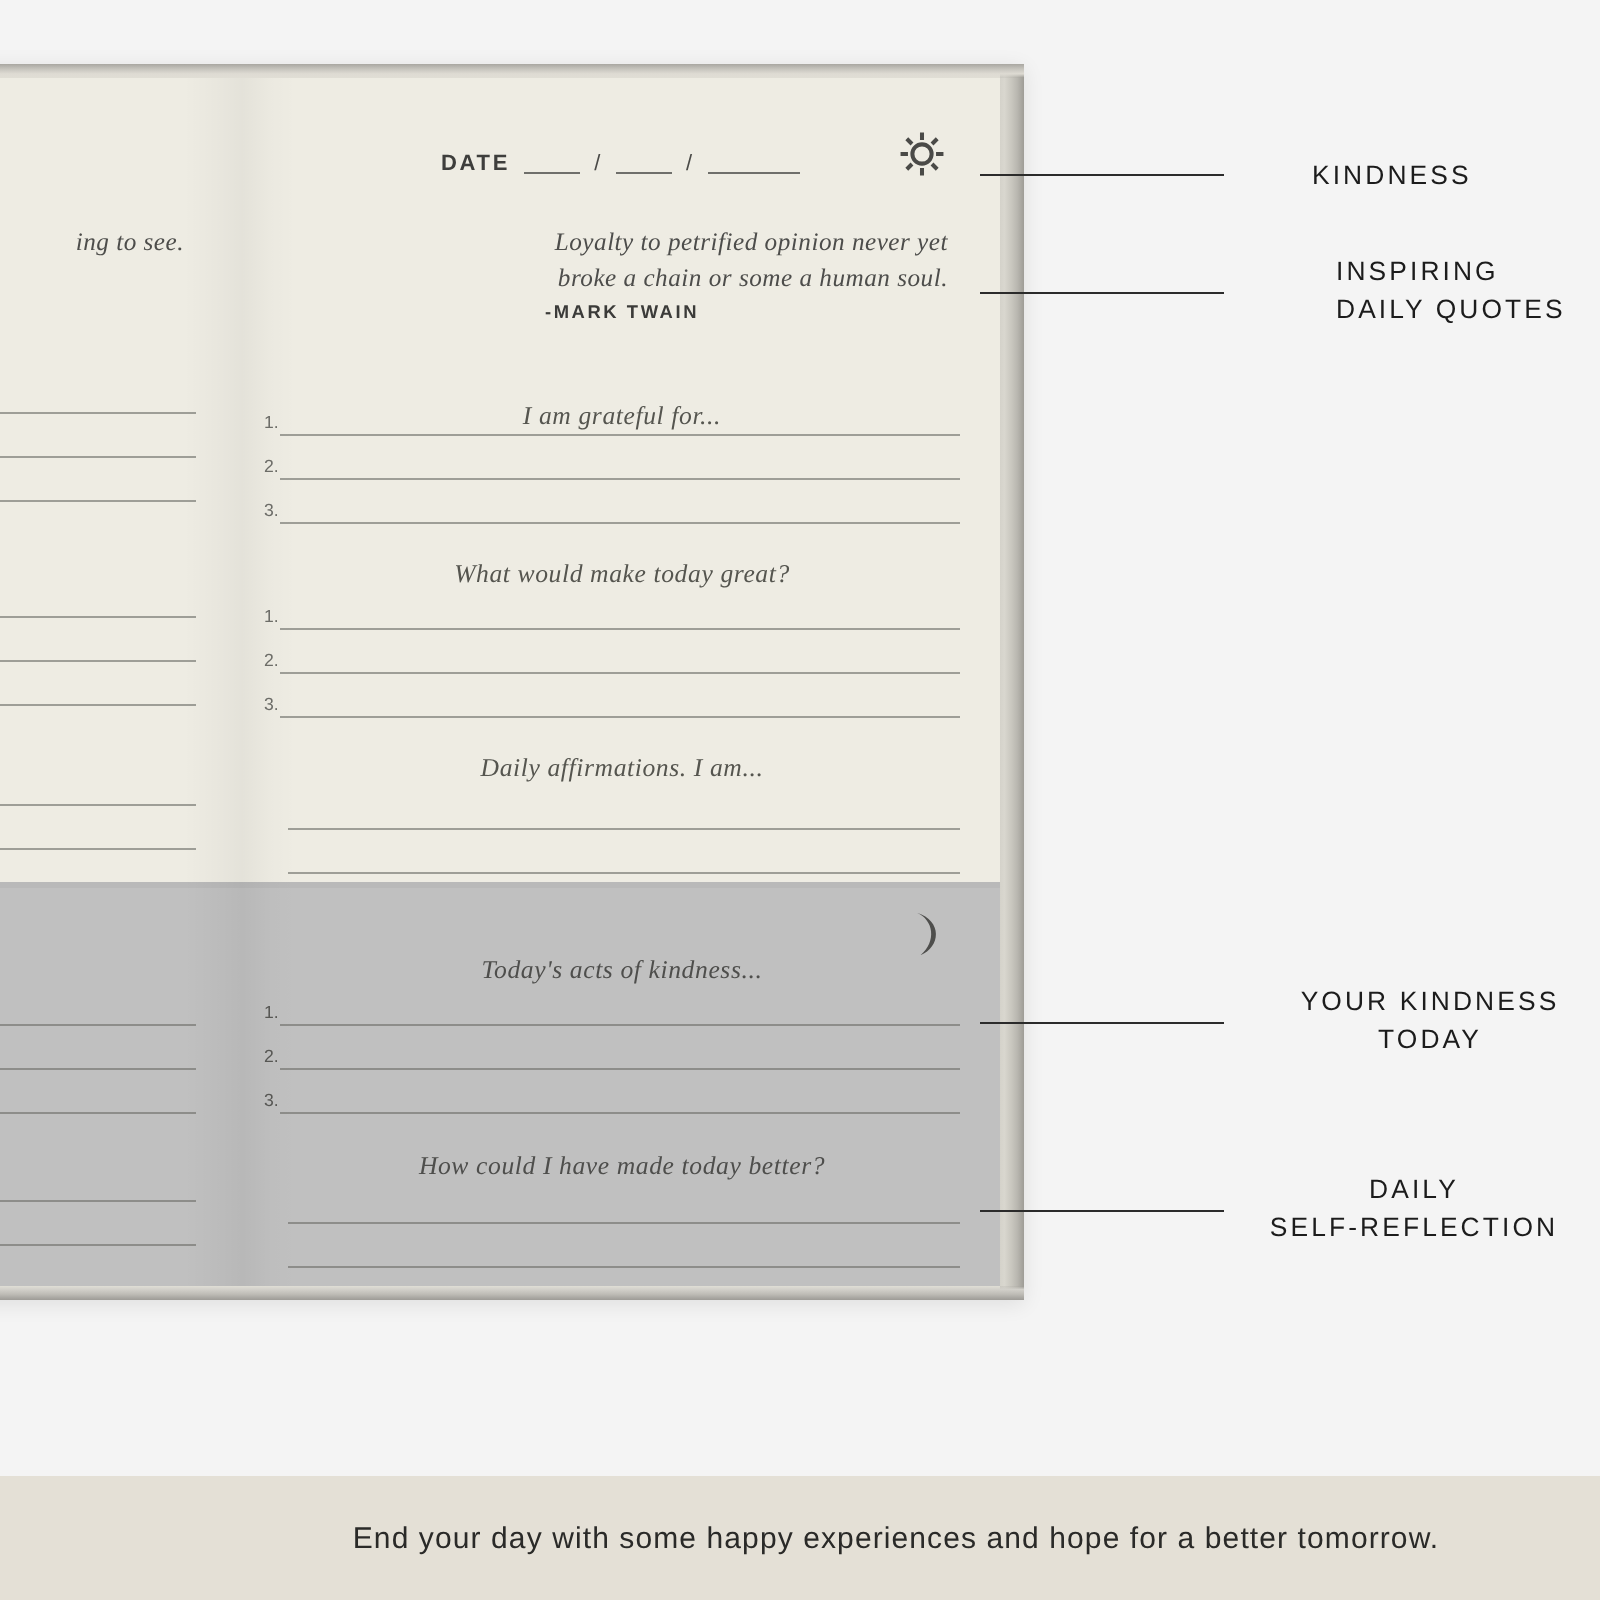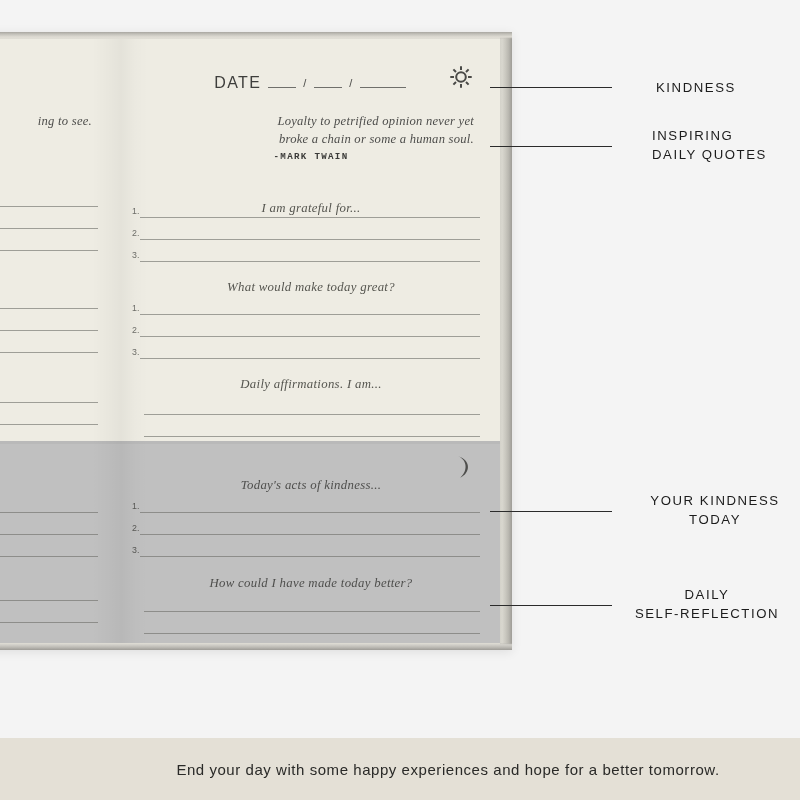--- a/index.html
+++ b/index.html
@@ -113,22 +113,22 @@
 
   
   .date-row {
     position: absolute;
     left: 0; top: 34px;
     width: 100%;
     text-align: center;
   }
   .date-label {
     font-family: "Liberation Sans", sans-serif;
-    font-size: 16px;
-    font-weight: 400;
+    font-size: 11px;
+    font-weight: 700;
     letter-spacing: 1.4px;
     color: #3e3e3c;
     display: inline-block;
     vertical-align: middle;
   }
   .date-blank {
     display: inline-block;
     vertical-align: middle;
     border-bottom: 1.2px solid #6f6f6b;
     height: 10px;
@@ -172,21 +172,21 @@
     font-size: 12.6px;
     line-height: 1.42;
     color: #4d4d4b;
     letter-spacing: 0.25px;
   }
   .quote-author {
     position: absolute;
     left: 26px; top: 112px;
     width: 326px;
     text-align: center;
-    font-family: Liberation Mono, monospace;
+    font-family: Liberation Sans, sans-serif;
     font-size: 9.2px;
     font-weight: 700;
     letter-spacing: 1.3px;
     color: #3b3b39;
   }
 
   
   .prompt {
     position: absolute;
     left: 10px;
@@ -454,21 +454,21 @@
 
     <div class="book-rim"></div>
     <div class="book-rim-top"></div>
     <div class="book-rim-bottom"></div>
   </div>
 
   <div class="anno-line" style="left:490px; top:87px;  width:122px;"></div>
   <div class="anno-label" style="left:656px; top:78px;">KINDNESS</div>
 
   <div class="anno-line" style="left:490px; top:146px; width:122px;"></div>
-  <div class="anno-label" style="left:652px; top:126px; text-align:left;">INSPIRING
+  <div class="anno-label" style="left:668px; top:126px; text-align:left;">INSPIRING
 DAILY QUOTES</div>
 
   <div class="anno-line" style="left:490px; top:511px; width:122px;"></div>
   <div class="anno-label" style="left:630px; top:491px; text-align:center; width:170px;">YOUR KINDNESS
 TODAY</div>
 
   <div class="anno-line" style="left:490px; top:605px; width:122px;"></div>
   <div class="anno-label" style="left:614px; top:585px; text-align:center; width:186px;">DAILY
 SELF-REFLECTION</div>
 

